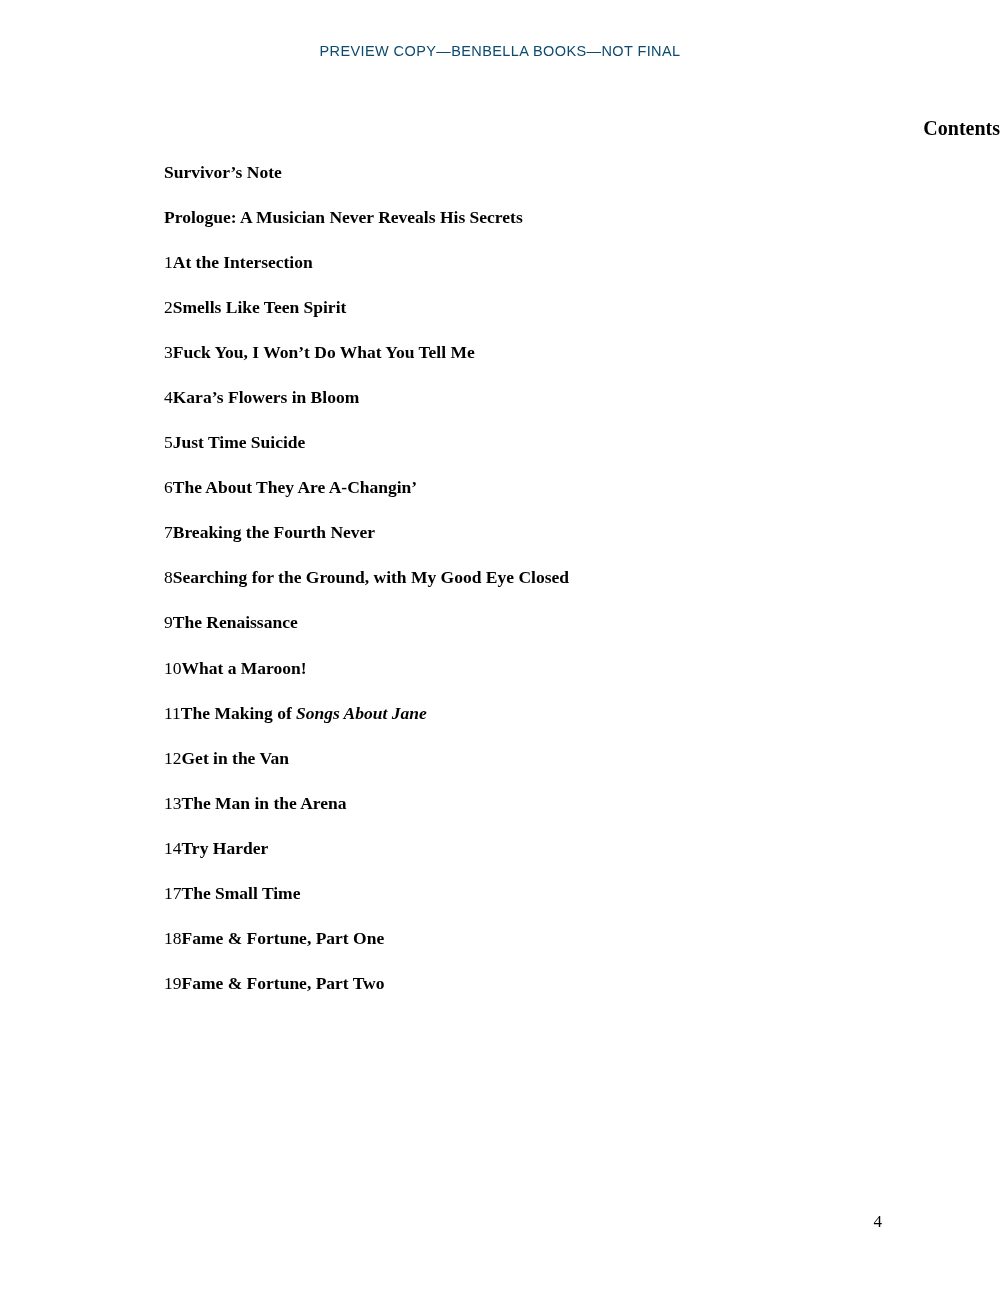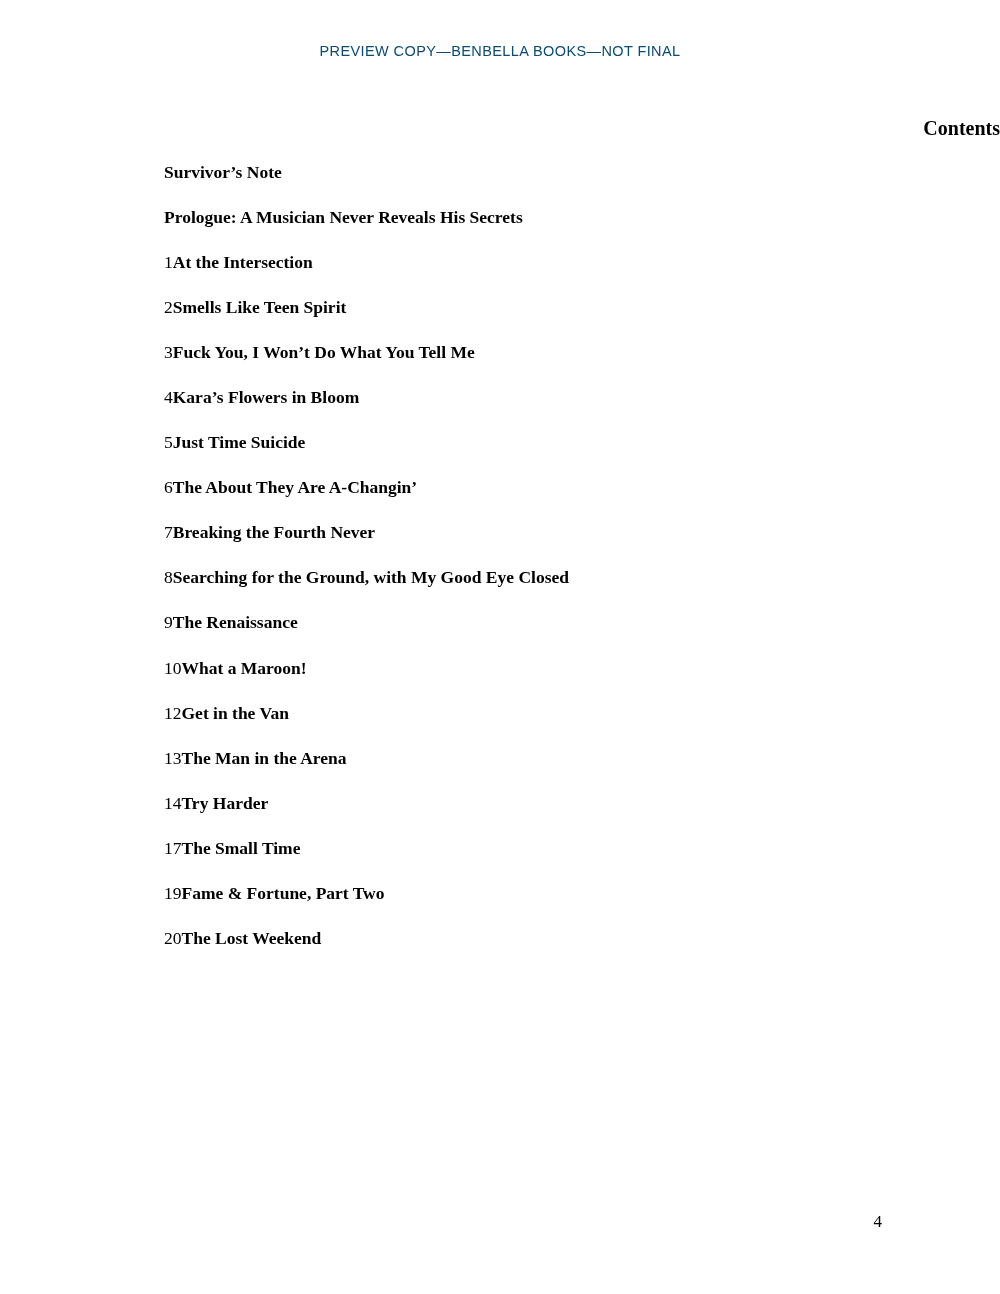--- a/index.html
+++ b/index.html
@@ -83,33 +83,34 @@
       <div class="toc-entry"><span class="num">6</span><span class="ttl">The About They Are A-Changin’</span><span class="ttl-italic"></span></div>
 
       <div class="toc-entry"><span class="num">7</span><span class="ttl">Breaking the Fourth Never</span><span class="ttl-italic"></span></div>
 
       <div class="toc-entry"><span class="num">8</span><span class="ttl">Searching for the Ground, with My Good Eye Closed</span><span class="ttl-italic"></span></div>
 
       <div class="toc-entry"><span class="num">9</span><span class="ttl">The Renaissance</span><span class="ttl-italic"></span></div>
 
       <div class="toc-entry"><span class="num">10</span><span class="ttl">What a Maroon!</span><span class="ttl-italic"></span></div>
 
+      <div class="toc-entry"><span class="num">11</span><span class="ttl">The Making of </span><span class="ttl-italic">Songs About Jane</span></div>
 
       <div class="toc-entry"><span class="num">12</span><span class="ttl">Get in the Van</span><span class="ttl-italic"></span></div>
 
       <div class="toc-entry"><span class="num">13</span><span class="ttl">The Man in the Arena</span><span class="ttl-italic"></span></div>
 
       <div class="toc-entry"><span class="num">14</span><span class="ttl">Try Harder</span><span class="ttl-italic"></span></div>
 
 
 
       <div class="toc-entry"><span class="num">17</span><span class="ttl">The Small Time</span><span class="ttl-italic"></span></div>
 
+      <div class="toc-entry"><span class="num">18</span><span class="ttl">Fame &amp; Fortune, Part One</span><span class="ttl-italic"></span></div>
 
       <div class="toc-entry"><span class="num">19</span><span class="ttl">Fame &amp; Fortune, Part Two</span><span class="ttl-italic"></span></div>
 
-      <div class="toc-entry"><span class="num">20</span><span class="ttl">The Lost Weekend</span><span class="ttl-italic"></span></div>
 
     </div>
 
   <div class="pagenum">4</div>
 
 </div>
 
 </body></html>

